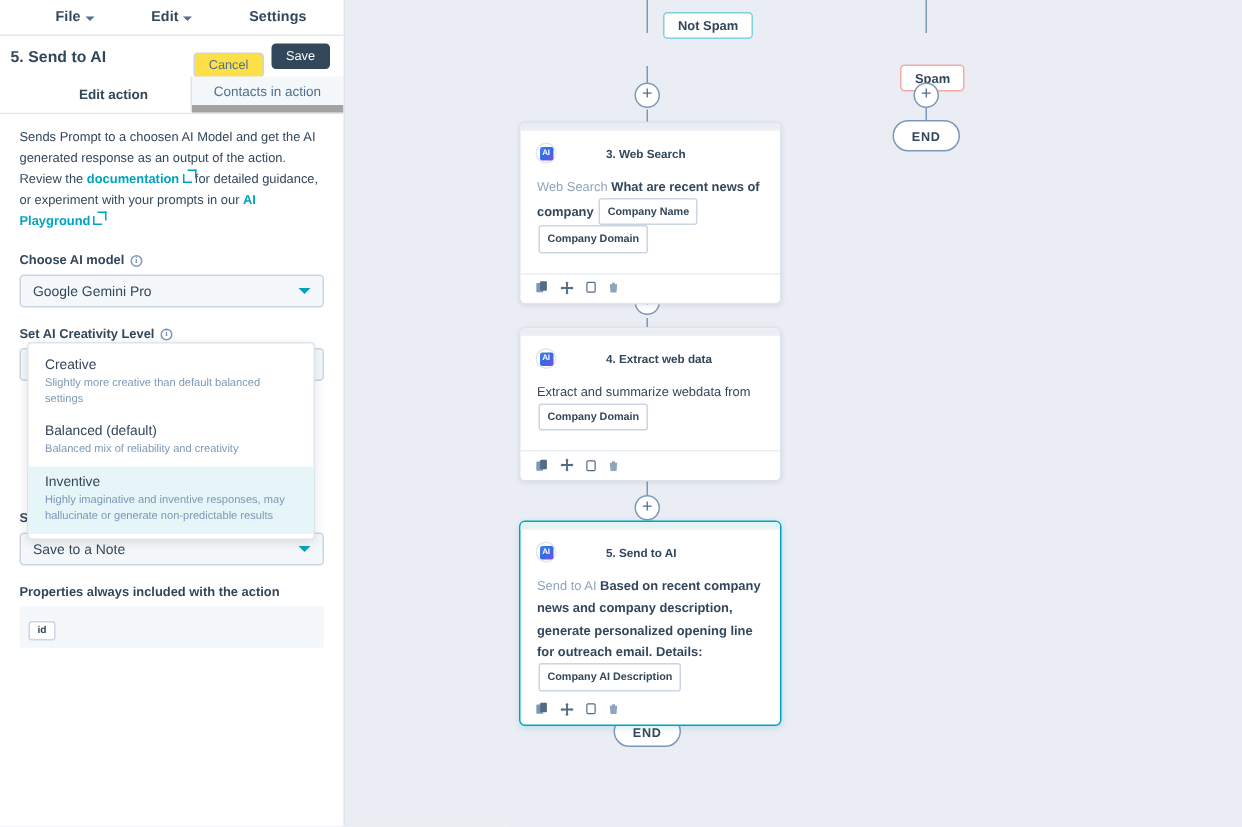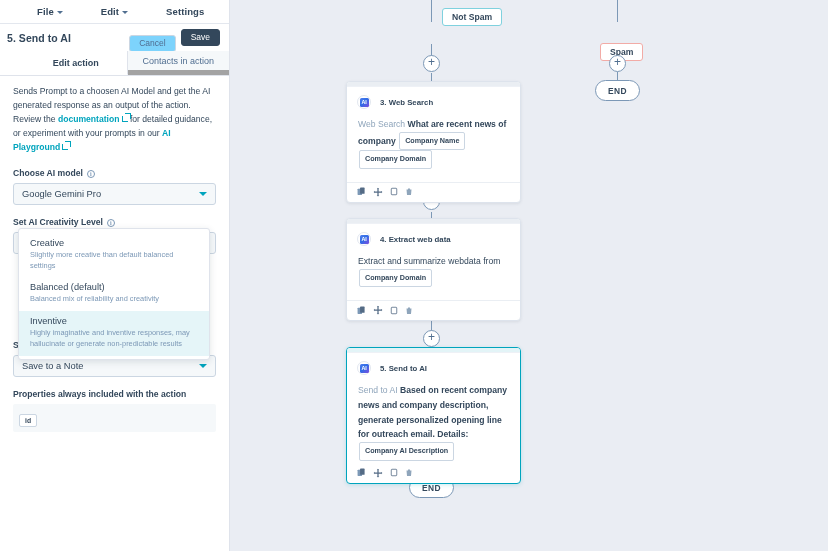--- a/index.html
+++ b/index.html
@@ -73,21 +73,21 @@
   }
   .btn {
     font-size: 8.5px;
     border-radius: 3px;
     padding: 3px 9px;
     cursor: pointer;
     line-height: 1.1;
     font-family: "Liberation Sans", sans-serif;
   }
   .btn-cancel {
-    background: #7dd3fc;
+    background: #fde047;
     border: 1px solid #cbd6e2;
     color: #506e91;
     margin-right: 5px;
     margin-top: 12px;
   }
   .btn-save {
     background: #33475b;
     border: 1px solid #33475b;
     color: #ffffff;
   }
@@ -341,20 +341,21 @@
     font-size: 5.4px;
     font-weight: bold;
     line-height: 9px;
     text-align: center;
     letter-spacing: -0.2px;
   }
   .card-title {
     font-size: 7.8px;
     font-weight: bold;
     color: #33475b;
+    margin-left: 24px;
   }
   .card-body {
     padding: 6px 11px 7px 11px;
     font-size: 8.6px;
     line-height: 1.72;
     color: #33475b;
   }
   .muted { color: #8fa5bb; }
   .strong { font-weight: bold; color: #33475b; }
   .token {

